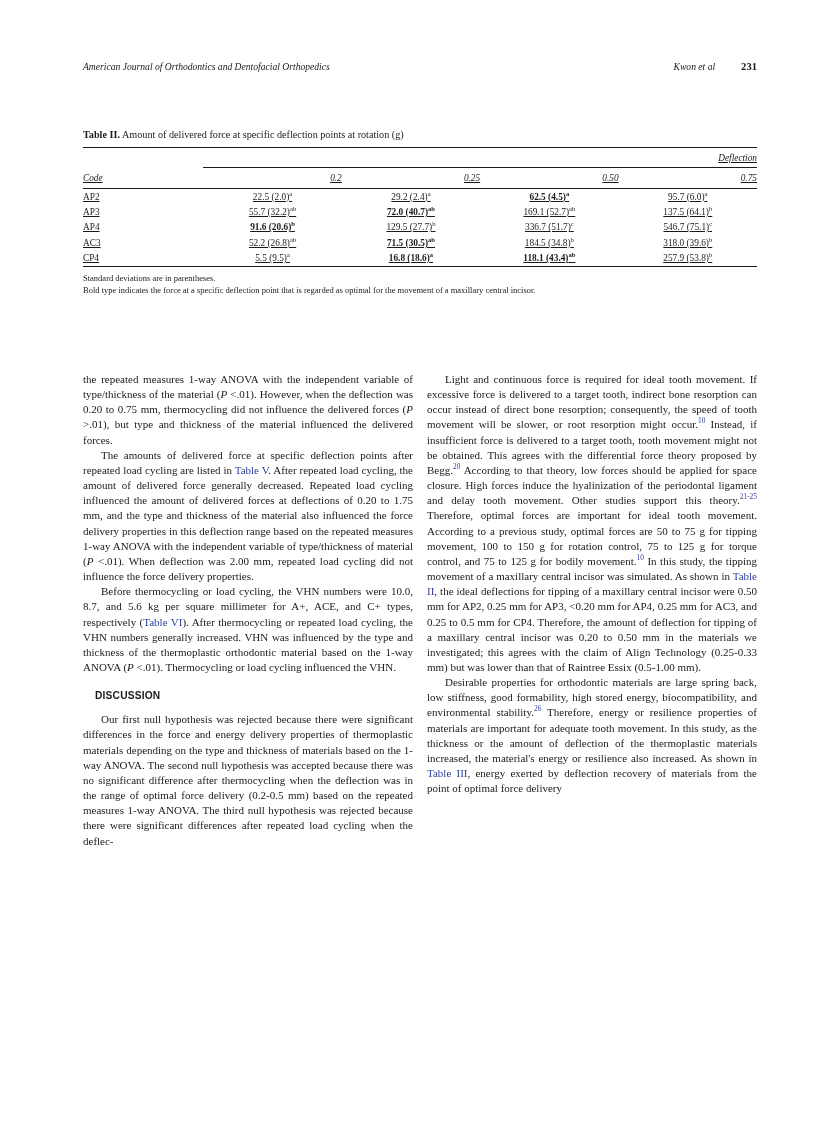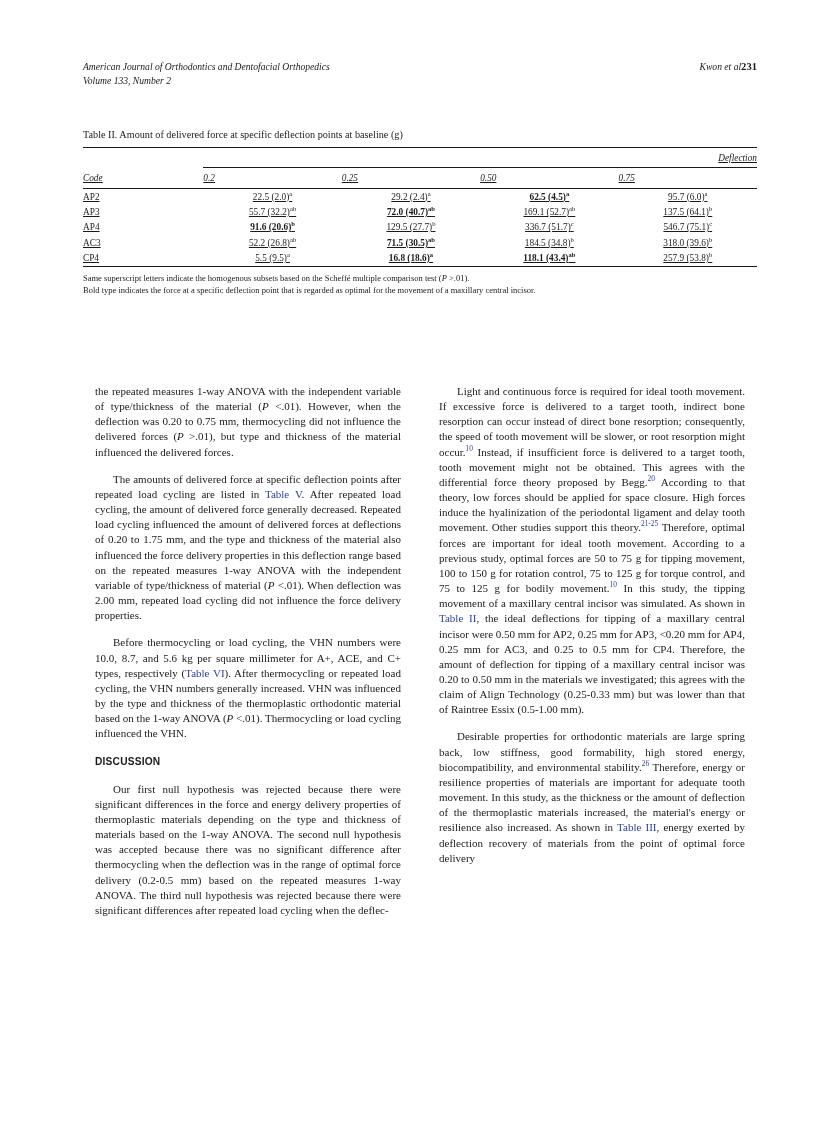--- a/index.html
+++ b/index.html
@@ -34,39 +34,39 @@
   .runhead-row {
     display: flex;
     justify-content: space-between;
     align-items: baseline;
   }
   .runhead-left-1 { font-style: italic; }
   .runhead-left-2 { font-style: italic; }
   .runhead-right {
     display: flex;
     align-items: flex-end;
-    gap: 0;
+    gap: 26px;
   }
   .runhead-authors { font-style: italic; }
   .runhead-page { font-weight: bold; font-style: normal; font-size: 10.6px; }
 
   
   .table-block {
     position: absolute;
     left: 83px;
     top: 128px;
     width: 674px;
   }
   .table-caption {
     font-size: 10.2px;
     line-height: 14px;
     margin-bottom: 5px;
     white-space: nowrap;
   }
-  .table-caption .tnum { font-weight: normal; }
+  .table-caption .tnum { font-weight: bold; }
   .table-caption .ttext { font-weight: normal; }
 
   table.data {
     width: 100%;
     border-collapse: collapse;
     font-size: 9.3px;
     text-decoration: underline;
   }
   table.data .rule-top td {
     border-top: 1.6px solid #1a1a1a;
@@ -103,21 +103,21 @@
     font-size: 0;
   }
   .subrule td.spanline { border-top: 1px solid #1a1a1a; }
   .head-row td {
     padding: 5px 0 5px 0;
     font-style: italic;
     font-size: 9.3px;
     vertical-align: bottom;
   }
   .c-code { width: 120px; text-align: left; }
-  .c-v { width: 138px; text-align: left; }
+  .c-v { width: 138px; text-align: right; }
   .body-row td {
     padding: 1.5px 0 1.5px 0;
     font-size: 9.3px;
     line-height: 12.4px;
     vertical-align: baseline;
   }
   .body-row td.c-code { text-align: left; }
   .body-row td.c-v { text-align: center; }
   .val.bold { font-weight: bold; }
   sup {
@@ -146,21 +146,21 @@
   .col {
     width: 330px;
     font-size: 11.0px;
     line-height: 15.15px;
     text-align: justify;
     text-justify: inter-word;
     hyphens: manual;
   }
   .col.left { margin-right: 14px; }
   .col p {
-    margin: 12px;
+    margin: 0;
     text-indent: 18px;
   }
   .col p.nofirst { text-indent: 0; }
   .sec-head {
     font-family: "Liberation Sans", sans-serif;
     font-size: 10.2px;
     font-weight: bold;
     letter-spacing: 0.2px;
     margin: 13px 0 9px 0;
     text-align: left;
@@ -180,28 +180,27 @@
 <div class="page">
 
   <div class="runhead">
     <div class="runhead-row">
       <div class="runhead-left-1">American Journal of Orthodontics and Dentofacial Orthopedics</div>
       <div class="runhead-right">
         <span class="runhead-authors">Kwon et al</span>
         <span class="runhead-page">231</span>
       </div>
     </div>
-    <div class="runhead-left-2">Volume 133, Number 2</div>
   </div>
 
   <div class="table-block">
 
     <div class="table-caption">
       <span class="tnum">Table II.</span>
-      <span class="ttext">Amount of delivered force at specific deflection points at baseline (g)</span>
+      <span class="ttext">Amount of delivered force at specific deflection points at rotation (g)</span>
     </div>
 
     <table class="data">
       <colgroup>
         <col class="c-code">
           <col class="c-v">
           <col class="c-v">
           <col class="c-v">
           <col class="c-v">
       </colgroup>
@@ -266,21 +265,21 @@
           </tr>
         </tbody>
       <tbody>
         <tr class="rule-bottom">
           <td colspan="5"></td>
         </tr>
       </tbody>
     </table>
 
     <div class="notes" id="table-notes">
-        <div>Same superscript letters indicate the homogenous subsets based on the Scheffé multiple comparison test (<i>P</i> &gt;.01).</div>
+        <div>Standard deviations are in parentheses.</div>
         <div>Bold type indicates the force at a specific deflection point that is regarded as optimal for the movement of a maxillary central incisor.</div>
       </div>
   </div>
 
   <div class="cols">
 
     <div class="col left">
 
       <p class="nofirst"><span>the repeated measures 1-way ANOVA with the independent variable of type/thickness of the material (<i class="it">P</i> &lt;.01). However, when the deflection was 0.20 to 0.75 mm, thermocycling did not influence the delivered forces (<i class="it">P</i> &gt;.01), but type and thickness of the material influenced the delivered forces.</span></p>
 

